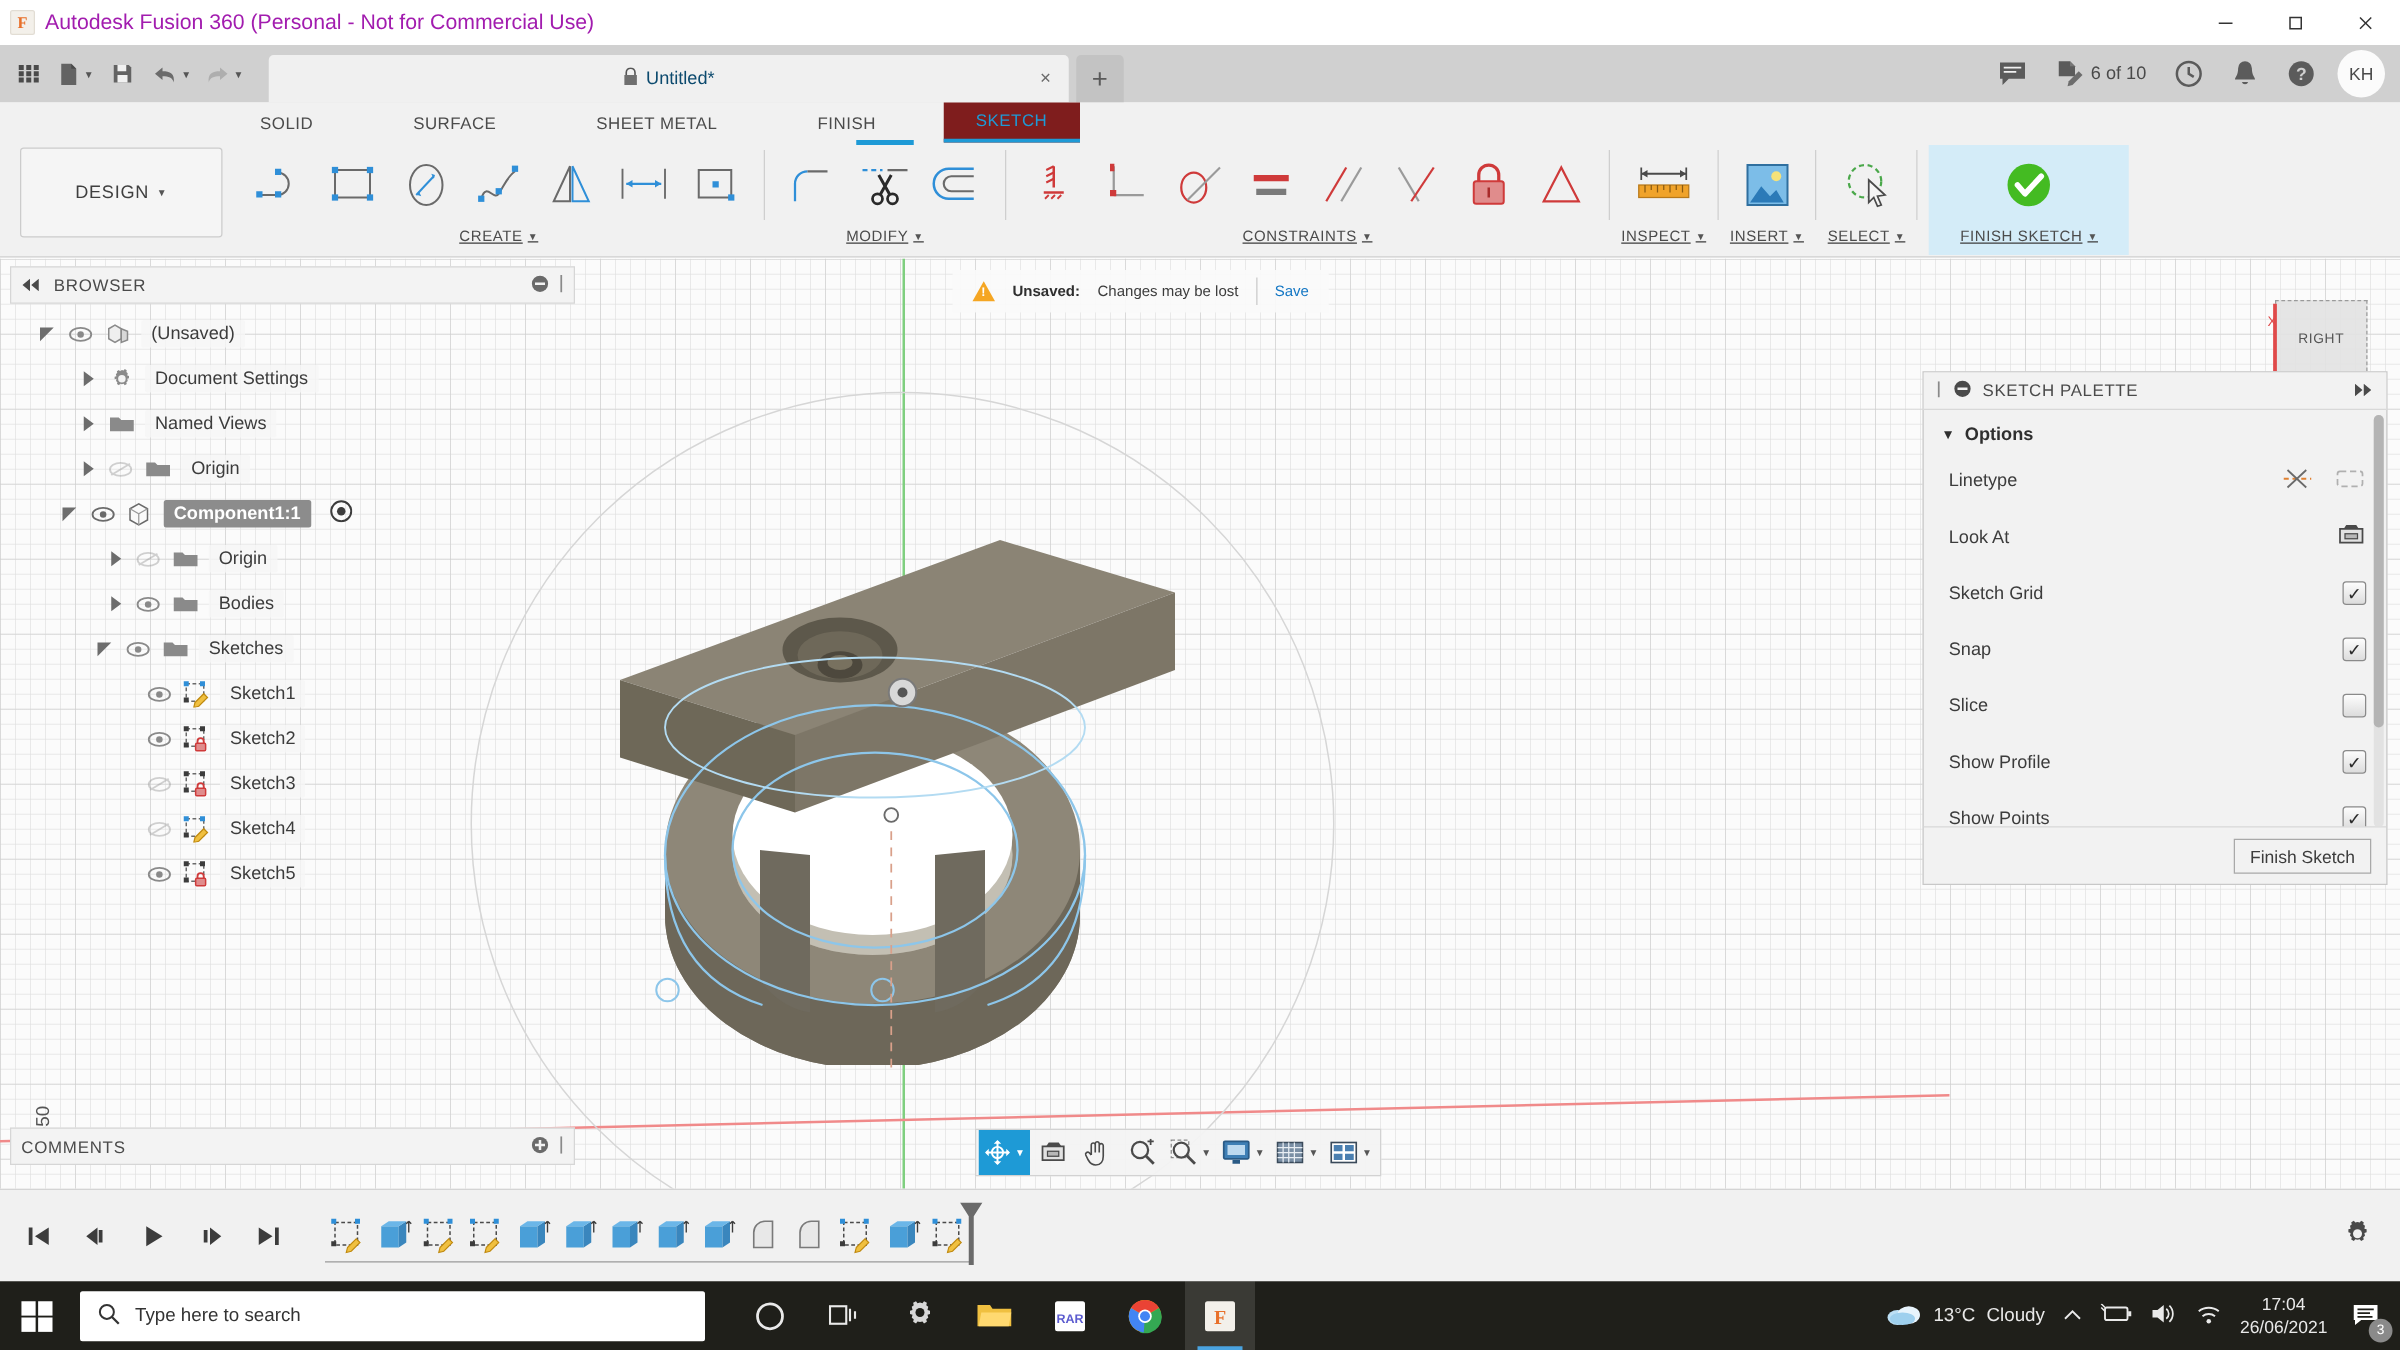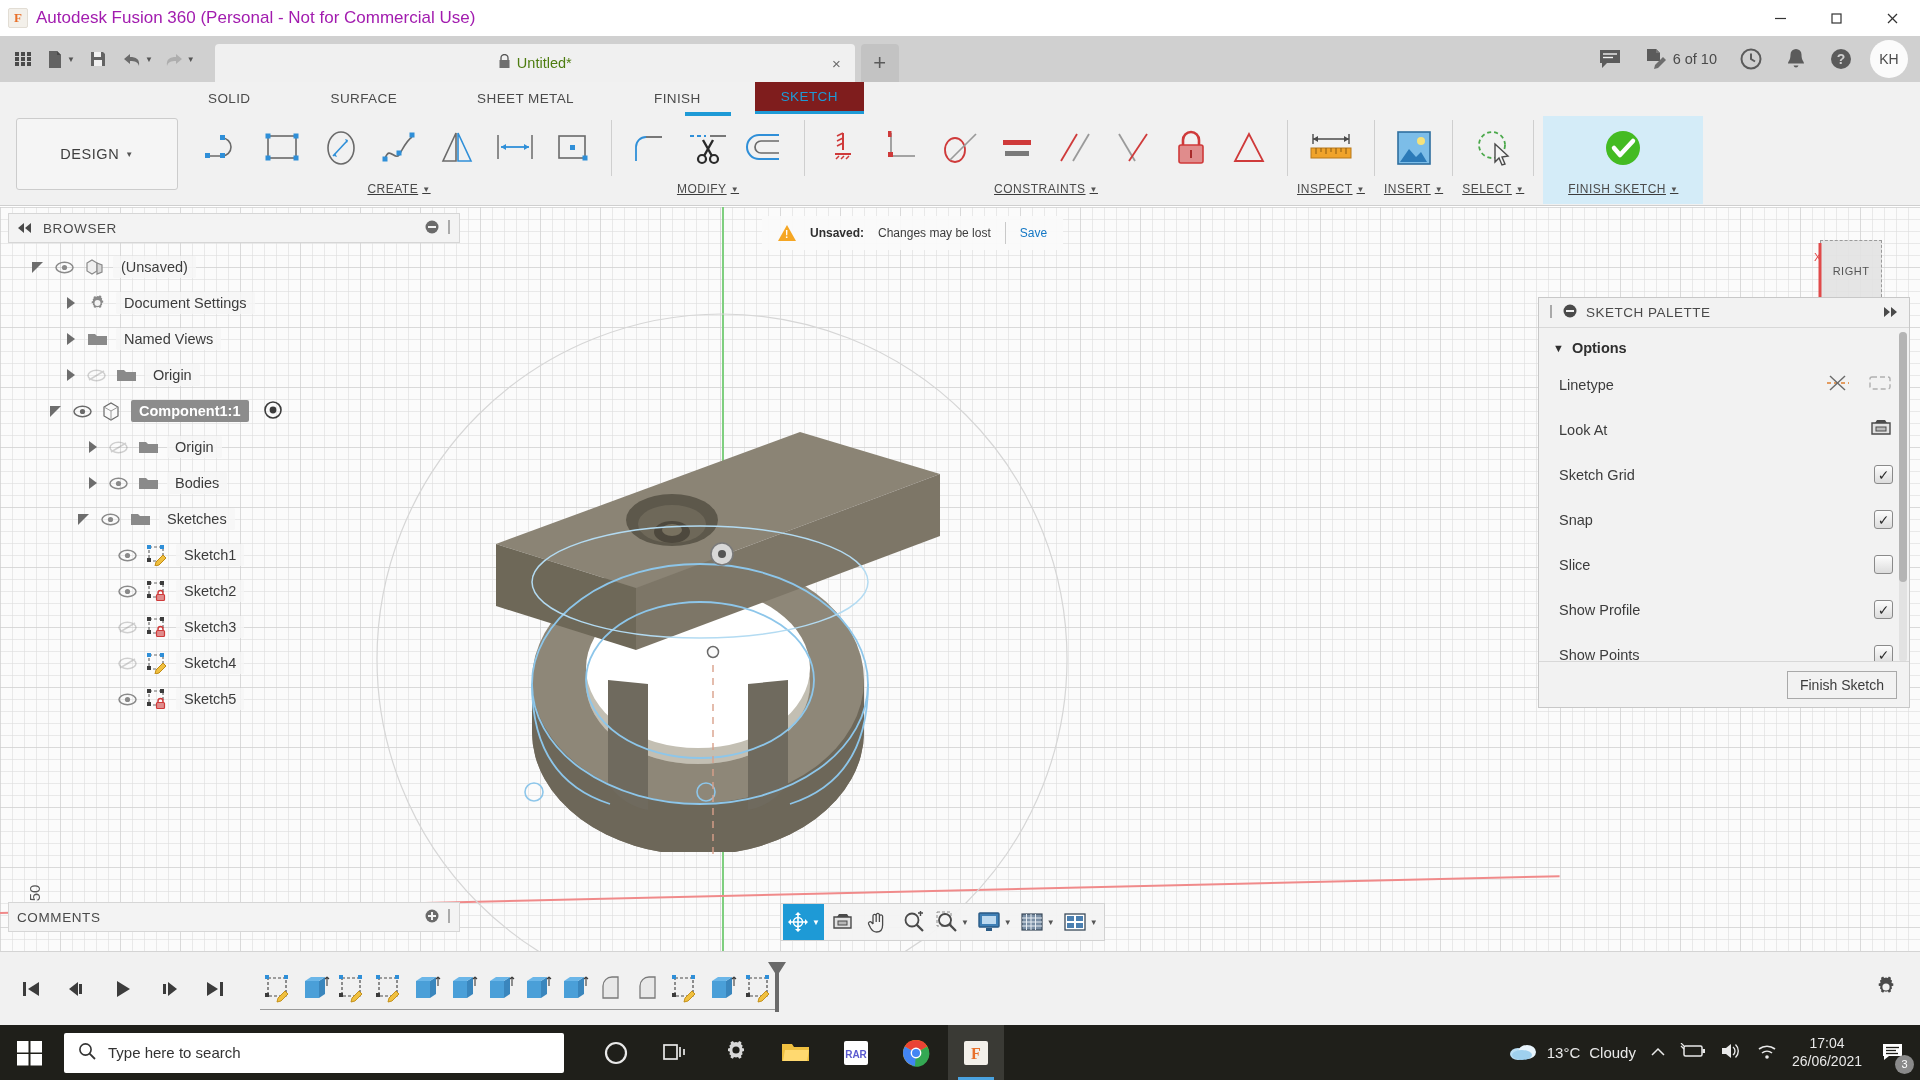--- a/index.html
+++ b/index.html
@@ -45,21 +45,21 @@
     color: #4a4a4a;
   }
   .caret-sm { font-size: 8px; color: #555; }
 
   .doctab {
     margin-left: 16px; height: 38px; width: 640px; align-self: flex-end;
     background: #f0f0f0; border-radius: 4px 4px 0 0;
     display: flex; align-items: center; justify-content: center;
     position: relative;
   }
-  .doctab-label { display: flex; align-items: center; gap: 6px; font-size: 14.5px; color: #4d7c0f; }
+  .doctab-label { display: flex; align-items: center; gap: 6px; font-size: 14.5px; color: #0c4a6e; }
   .doctab-close {
     position: absolute; right: 14px; top: 50%; transform: translateY(-50%);
     font-size: 15px; color: #6b6b6b;
   }
   .tab-add {
     width: 38px; height: 38px; align-self: flex-end; margin-left: 6px;
     background: #c3c3c3; border-radius: 4px 4px 0 0;
     display: flex; align-items: center; justify-content: center;
     font-size: 22px; color: #5a5a5a; font-weight: 300;
   }
@@ -215,21 +215,21 @@
   .pal-scroll::after { content:""; position:absolute; left:0; top:0; width:8px; height:250px; background:#b4b4b4; border-radius:4px;}
   .pal-foot { height: 46px; border-top: 1px solid #d8d8d8; display: flex; align-items: center; justify-content: flex-end; padding-right: 12px; }
   .finish-sketch-btn {
     height: 28px; padding: 0 12px; background: #f2f2f2; border: 1px solid #a9a9a9;
     display: flex; align-items: center; font-size: 14px; color: #3c3c3c;
   }
 
   
   .viewcube { position: absolute; right: 10px; top: 18px; width: 120px; height: 110px; }
   .cube-face {
-    position: absolute; left: 30px; top: 15px; width: 62px; height: 62px;
+    position: absolute; left: 30px; top: 15px; width: 74px; height: 62px;
     background: rgba(226,226,226,.9); border: 1px dashed #9a9a9a;
     display: flex; align-items: center; justify-content: center;
     font-size: 11px; letter-spacing: .5px; color: #555;
   }
 
   
   .model { position: absolute; left: 480px; top: 225px; width: 460px; height: 420px; }
 
   
   .navbar {

